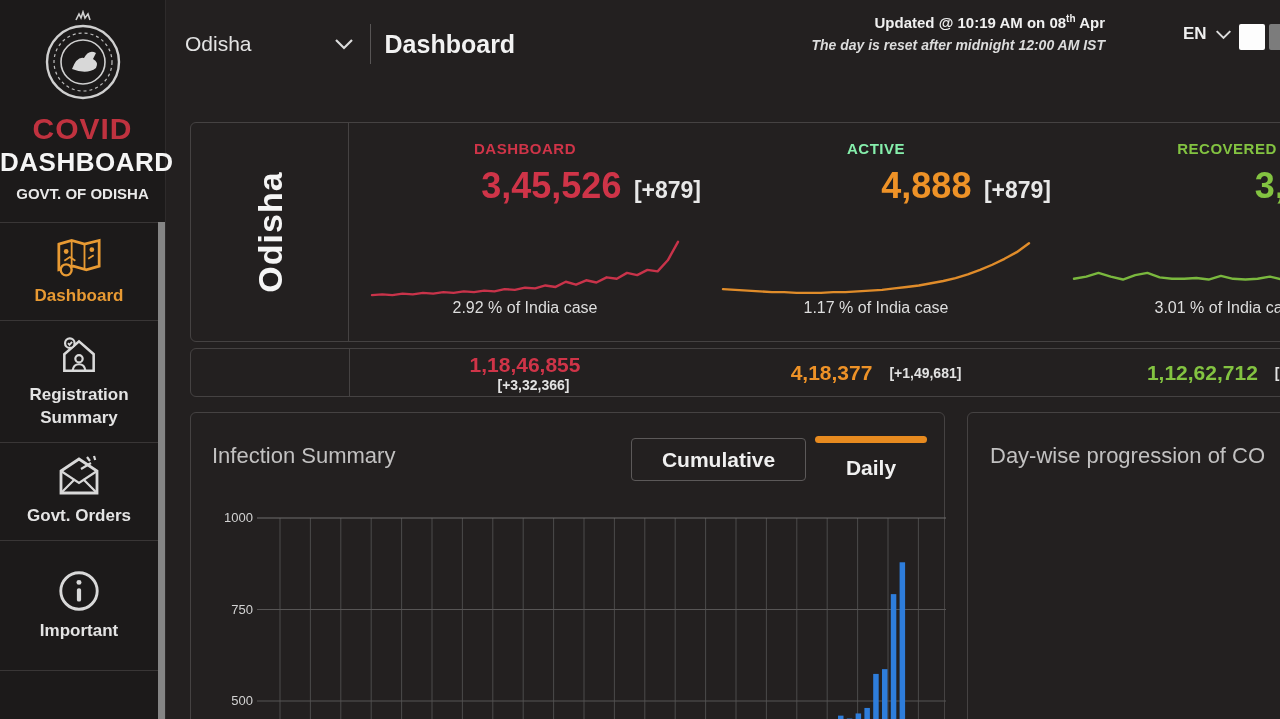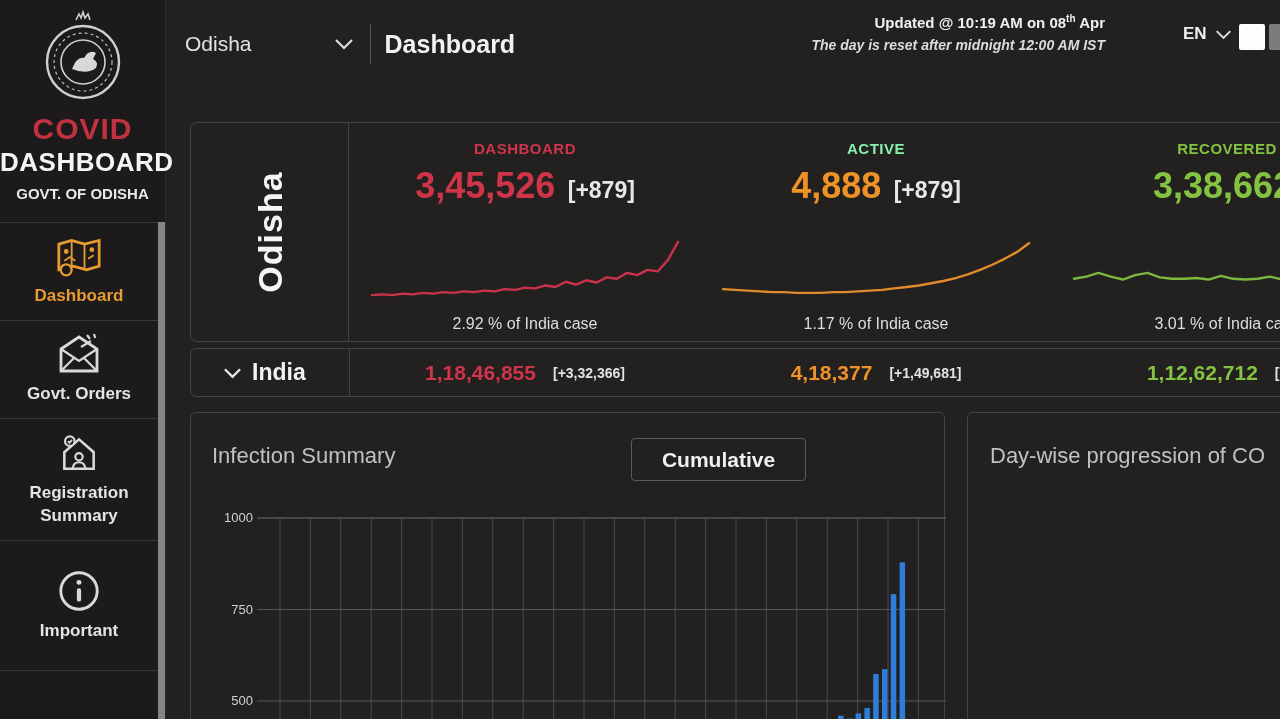--- a/index.html
+++ b/index.html
@@ -38,34 +38,34 @@
   .sq-white { position:absolute; left:1239px; top:24px; width:26px; height:26px; background:#fdfdfd; border-radius:2px; }
   .sq-gray  { position:absolute; left:1269px; top:24px; width:26px; height:26px; background:#7c7c7c; border-radius:2px; }
 
   
   .stats-panel { position:absolute; left:190px; top:122px; width:1212px; height:220px; border:1px solid #454242; border-radius:6px; }
   .region-cell { position:absolute; left:0; top:0; width:158px; height:218px; border-right:1px solid #454242; }
   .region-vert { position:absolute; left:50%; top:50%; transform:translate(-50%,-50%) rotate(-90deg); font-size:34px; font-weight:800; color:#f5f5f5; letter-spacing:1px; }
   .stat-col { position:absolute; top:0; height:218px; }
   .col-confirmed{ left:158px; width:352px; } .col-active{ left:510px; width:350px; } .col-recovered{ left:860px; width:352px; }
   .stat-label { position:absolute; top:17px; width:100%; text-align:center; font-size:15px; font-weight:700; letter-spacing:.5px; }
-  .stat-numrow { position:absolute; top:42px; width:100%; text-align:center; white-space:nowrap; }
+  .stat-numrow { position:absolute; top:42px; width:100%; text-align:right; white-space:nowrap; }
   .stat-value { font-size:36px; font-weight:800; }
   .stat-delta { font-size:23px; font-weight:700; color:#e8e8e8; margin-left:8px; }
   .spark { position:absolute; top:96px; left:50%; transform:translateX(-50%); }
-  .stat-share { position:absolute; top:192px; width:100%; text-align:center; font-size:16px; color:#dedede; }
+  .stat-share { position:absolute; top:176px; width:100%; text-align:center; font-size:16px; color:#dedede; }
 
   
   .india-panel { position:absolute; left:190px; top:348px; width:1212px; height:49px; border:1px solid #454242; border-radius:6px; }
   .india-toggle { position:absolute; left:32px; top:0; height:47px; display:flex; align-items:center; cursor:pointer; }
   .india-toggle .chev { margin-right:10px; }
   .india-label { font-size:23px; font-weight:700; color:#f2f2f2; }
   .india-divider { position:absolute; left:158px; top:0; width:1px; height:47px; background:#454242; }
   .india-cell { position:absolute; top:0; height:47px; display:flex; align-items:center; justify-content:center; white-space:nowrap; }
-  .ic-0{ left:158px; width:352px; } .ic-1{ left:510px; width:350px; } .ic-2{ left:860px; width:352px; }
+  .ic-0{ left:158px; width:352px;flex-direction:column; } .ic-1{ left:510px; width:350px; } .ic-2{ left:860px; width:352px; }
   .india-value { font-size:21px; font-weight:800; }
   .india-delta { font-size:14px; font-weight:700; color:#e2e2e2; margin-left:17px; }
 
   
   .left-panel { position:absolute; left:190px; top:412px; width:755px; height:400px; border:1px solid #454242; border-radius:6px; }
   .panel-title { font-size:22px; font-weight:500; color:#c2c1c1; }
   .lp-title { position:absolute; left:21px; top:30px; }
   .tab-cumulative { position:absolute; left:440px; top:25px; width:175px; height:43px; border:1px solid #5c5959; border-radius:4px; display:flex; align-items:center; justify-content:center; cursor:pointer; }
   .tab-daily { position:absolute; left:624px; top:23px; width:112px; height:63px; display:flex; align-items:center; justify-content:center; cursor:pointer; }
   .tab-daily .accent { position:absolute; left:0; top:0; width:112px; height:7px; border-radius:4px; }
@@ -98,38 +98,38 @@
         <svg width="48" height="44" viewBox="0 0 26 24">
           <path d="M2 5 L9 3 L16 5 L24 3 V17 L17 19 L10 17 L2 19 Z" stroke="#e89a33" stroke-width="1.5" fill="none"></path>
           <path d="M9 3 V17 M16 5 V19" stroke="#e89a33" stroke-width="1" fill="none"></path>
           <circle cx="6" cy="9" r="1.3" fill="#e89a33"></circle>
             <circle cx="20" cy="8" r="1.3" fill="#e89a33"></circle>
           <path d="M5 14 l3 -2 3 2 M18 13 l3 -2" stroke="#e89a33" stroke-width="1" fill="none"></path>
           <circle cx="6" cy="19" r="3" stroke="#e89a33" stroke-width="1.3" fill="#1c1a1a"></circle>
         </svg>
         <span class="lbl">Dashboard</span>
       </div>
-      <div class="nav-item h98b">
-        <svg width="48" height="44" viewBox="0 0 24 22">
-          <path d="M3 8 L12 2 L21 8 V19 H3 Z" stroke="#d9d9d9" stroke-width="1.4" fill="none"></path>
-          <path d="M3 8 L12 14 L21 8 M3 19 L10 12 M21 19 L14 12" stroke="#d9d9d9" stroke-width="1.1" fill="none"></path>
-          <path d="M13 7 l5 -3 M16 1 l1.5 2 M19.5 0.5 l0.6 2" stroke="#d9d9d9" stroke-width="1.1" fill="none"></path>
-        </svg>
-        <span class="lbl">Govt. Orders</span>
-      </div>
       <div class="nav-item h122">
         <svg width="46" height="44" viewBox="0 0 24 24">
           <path d="M4 11 L12 4 L20 11 V20 H4 Z" stroke="#d9d9d9" stroke-width="1.4" fill="none"></path>
           <circle cx="12" cy="13.5" r="2" stroke="#d9d9d9" stroke-width="1.2" fill="none"></circle>
           <path d="M8.5 20 q0.5 -3.5 3.5 -3.5 q3 0 3.5 3.5" stroke="#d9d9d9" stroke-width="1.2" fill="none"></path>
           <circle cx="7" cy="5" r="2.6" stroke="#d9d9d9" stroke-width="1.2" fill="#1c1a1a"></circle>
           <path d="M6 5 l0.8 0.9 1.4 -1.6" stroke="#d9d9d9" stroke-width="1" fill="none"></path>
         </svg>
         <span class="lbl">Registration Summary</span>
       </div>
+      <div class="nav-item h98b">
+        <svg width="48" height="44" viewBox="0 0 24 22">
+          <path d="M3 8 L12 2 L21 8 V19 H3 Z" stroke="#d9d9d9" stroke-width="1.4" fill="none"></path>
+          <path d="M3 8 L12 14 L21 8 M3 19 L10 12 M21 19 L14 12" stroke="#d9d9d9" stroke-width="1.1" fill="none"></path>
+          <path d="M13 7 l5 -3 M16 1 l1.5 2 M19.5 0.5 l0.6 2" stroke="#d9d9d9" stroke-width="1.1" fill="none"></path>
+        </svg>
+        <span class="lbl">Govt. Orders</span>
+      </div>
       <div class="nav-item h120">
         <svg width="46" height="46" viewBox="0 0 24 24">
           <circle cx="12" cy="12" r="9.5" stroke="#d9d9d9" stroke-width="1.5" fill="none"></circle>
           <circle cx="12" cy="7.5" r="1.3" fill="#d9d9d9"></circle>
           <rect x="10.9" y="10.5" width="2.2" height="7" rx="1" fill="#d9d9d9"></rect>
         </svg>
         <span class="lbl">Important</span>
       </div>
     </div>
     <div class="sb-scrollbar"></div>
@@ -198,46 +198,44 @@
         <span class="stat-delta"></span>
       </div>
       <svg class="spark" width="310" height="88">
           <polyline points="2,59.8 14.24,57.58 26.48,53.879999999999995 38.72,57.58 50.96,60.540000000000006 63.2,56.1 75.44,53.879999999999995 87.68,58.32 99.92,59.8 112.16,59.8 124.4,59.06 136.64,60.540000000000006 148.88,56.84 161.12,59.8 173.36,60.540000000000006 185.6,59.8 197.84,57.58 210.08,60.540000000000006 222.32,59.8 234.56,60.540000000000006 246.8,59.06 259.04,53.879999999999995 271.28,46.480000000000004 283.52,45 295.76,47.96 308,47.22" fill="none" stroke="#7ab83e" stroke-width="2.4" stroke-linejoin="round" stroke-linecap="round"></polyline>
         </svg>
       <div class="stat-share">3.01 % of India case</div>
     </div>
   </div>
 
   <div class="india-panel">
-    <div class="india-toggle">
-      <svg class="chev" width="19" height="12" viewBox="0 0 20 12">
-          <path d="M2 2 L10 10 L18 2" stroke="#e8e8e8" stroke-width="2.4" fill="none"></path>
-        </svg>
-      <span class="india-label">India</span>
-    </div>
     <div class="india-divider"></div>
 
     <div class="india-cell ic-0">
       <span class="india-value" style="color: rgb(207, 52, 72);">1,18,46,855</span>
       <span class="india-delta">[+3,32,366]</span>
     </div>
     <div class="india-cell ic-1">
       <span class="india-value" style="color: rgb(238, 146, 39);">4,18,377</span>
       <span class="india-delta">[+1,49,681]</span>
     </div>
     <div class="india-cell ic-2">
       <span class="india-value" style="color: rgb(131, 195, 65);">1,12,62,712</span>
       <span class="india-delta">[+1,8</span>
     </div>
   </div>
 
   <div class="left-panel">
     <div class="panel-title lp-title">Infection Summary</div>
     <div class="tab-cumulative">
       <span class="tab-lbl">Cumulative</span>
+    </div>
+    <div class="tab-daily">
+      <div class="accent" style="background: rgb(231, 138, 31);"></div>
+      <span class="tab-lbl">Daily</span>
     </div>
     <svg class="barchart-svg" width="735" height="230">
         <line x1="69" y1="15" x2="69" y2="230" stroke="#4c4a4a" stroke-width="1"></line>
         <line x1="99.4" y1="15" x2="99.4" y2="230" stroke="#4c4a4a" stroke-width="1"></line>
         <line x1="129.8" y1="15" x2="129.8" y2="230" stroke="#4c4a4a" stroke-width="1"></line>
         <line x1="160.2" y1="15" x2="160.2" y2="230" stroke="#4c4a4a" stroke-width="1"></line>
         <line x1="190.6" y1="15" x2="190.6" y2="230" stroke="#4c4a4a" stroke-width="1"></line>
         <line x1="221" y1="15" x2="221" y2="230" stroke="#4c4a4a" stroke-width="1"></line>
         <line x1="251.39999999999998" y1="15" x2="251.39999999999998" y2="230" stroke="#4c4a4a" stroke-width="1"></line>
         <line x1="281.79999999999995" y1="15" x2="281.79999999999995" y2="230" stroke="#4c4a4a" stroke-width="1"></line>

